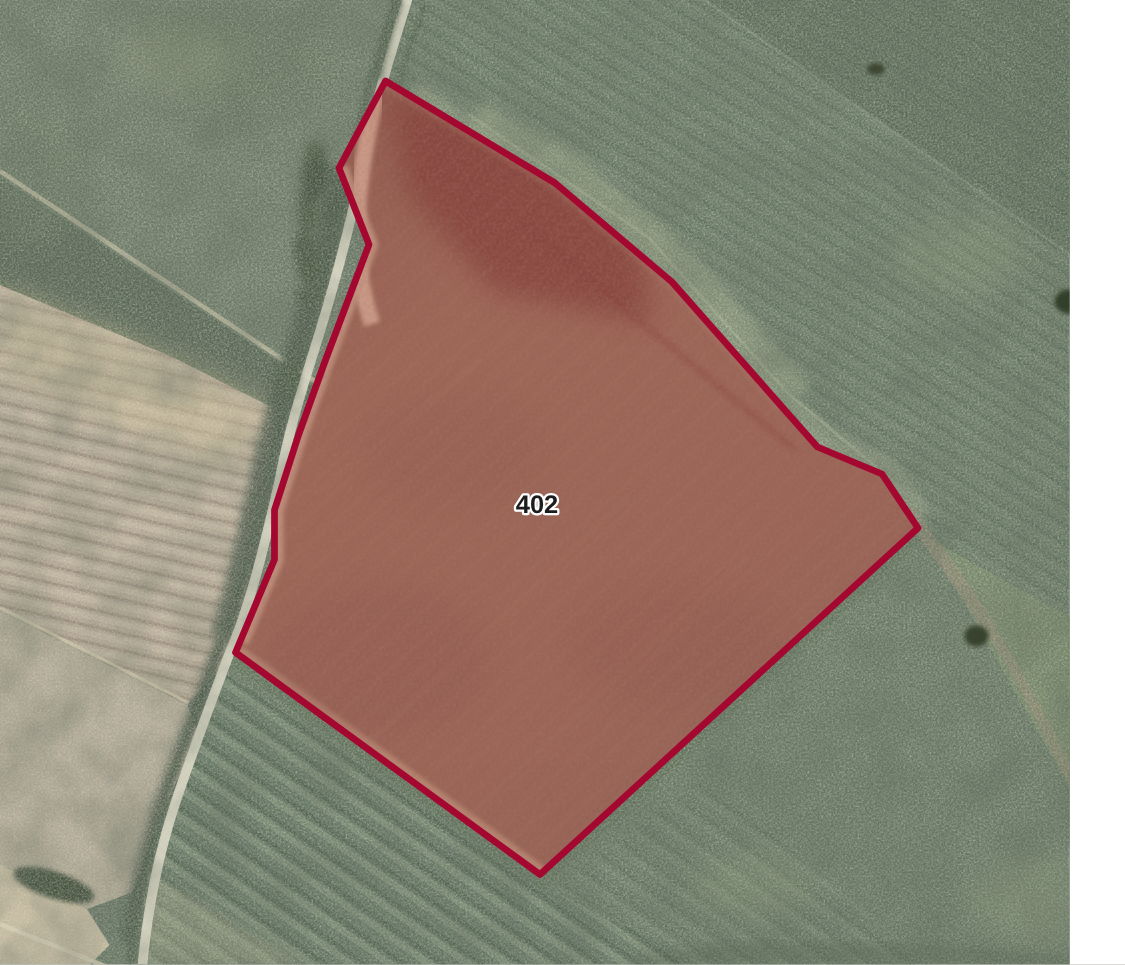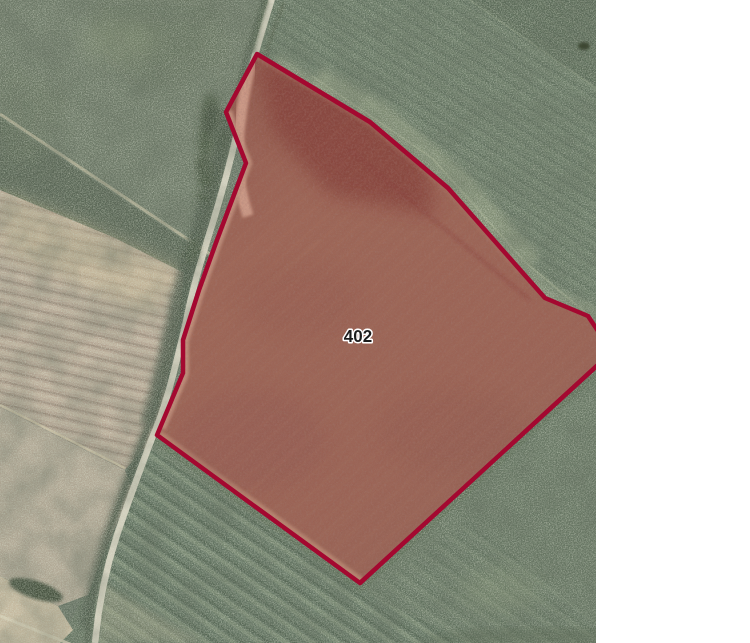--- a/index.html
+++ b/index.html
@@ -1,16 +1,16 @@
 <!DOCTYPE html>
 <html><head>
 <meta charset="utf-8">
 <style>
   html,body{margin:0;padding:0;background:#fff}
-  .stage{position:relative;width:596px;height:643px;overflow:hidden;font-family:"Liberation Sans",sans-serif}
+  .stage{position:relative;width:713px;height:643px;overflow:hidden;font-family:"Liberation Sans",sans-serif}
   svg{display:block}
 </style>
 </head>
 <body>
 <div class="stage">
 <svg width="750" height="643" viewBox="0 0 750 643" xmlns="http://www.w3.org/2000/svg">
 <defs>
   <filter id="speckle" x="-10%" y="-10%" width="120%" height="120%">
     <feTurbulence type="fractalNoise" baseFrequency="0.75" numOctaves="3" seed="7" result="n"></feTurbulence>
     <feColorMatrix in="n" type="matrix" values="0 0 0 0 0.72  0 0 0 0 0.77  0 0 0 0 0.64  0.9 0.9 0.9 0 -1.1"></feColorMatrix>

